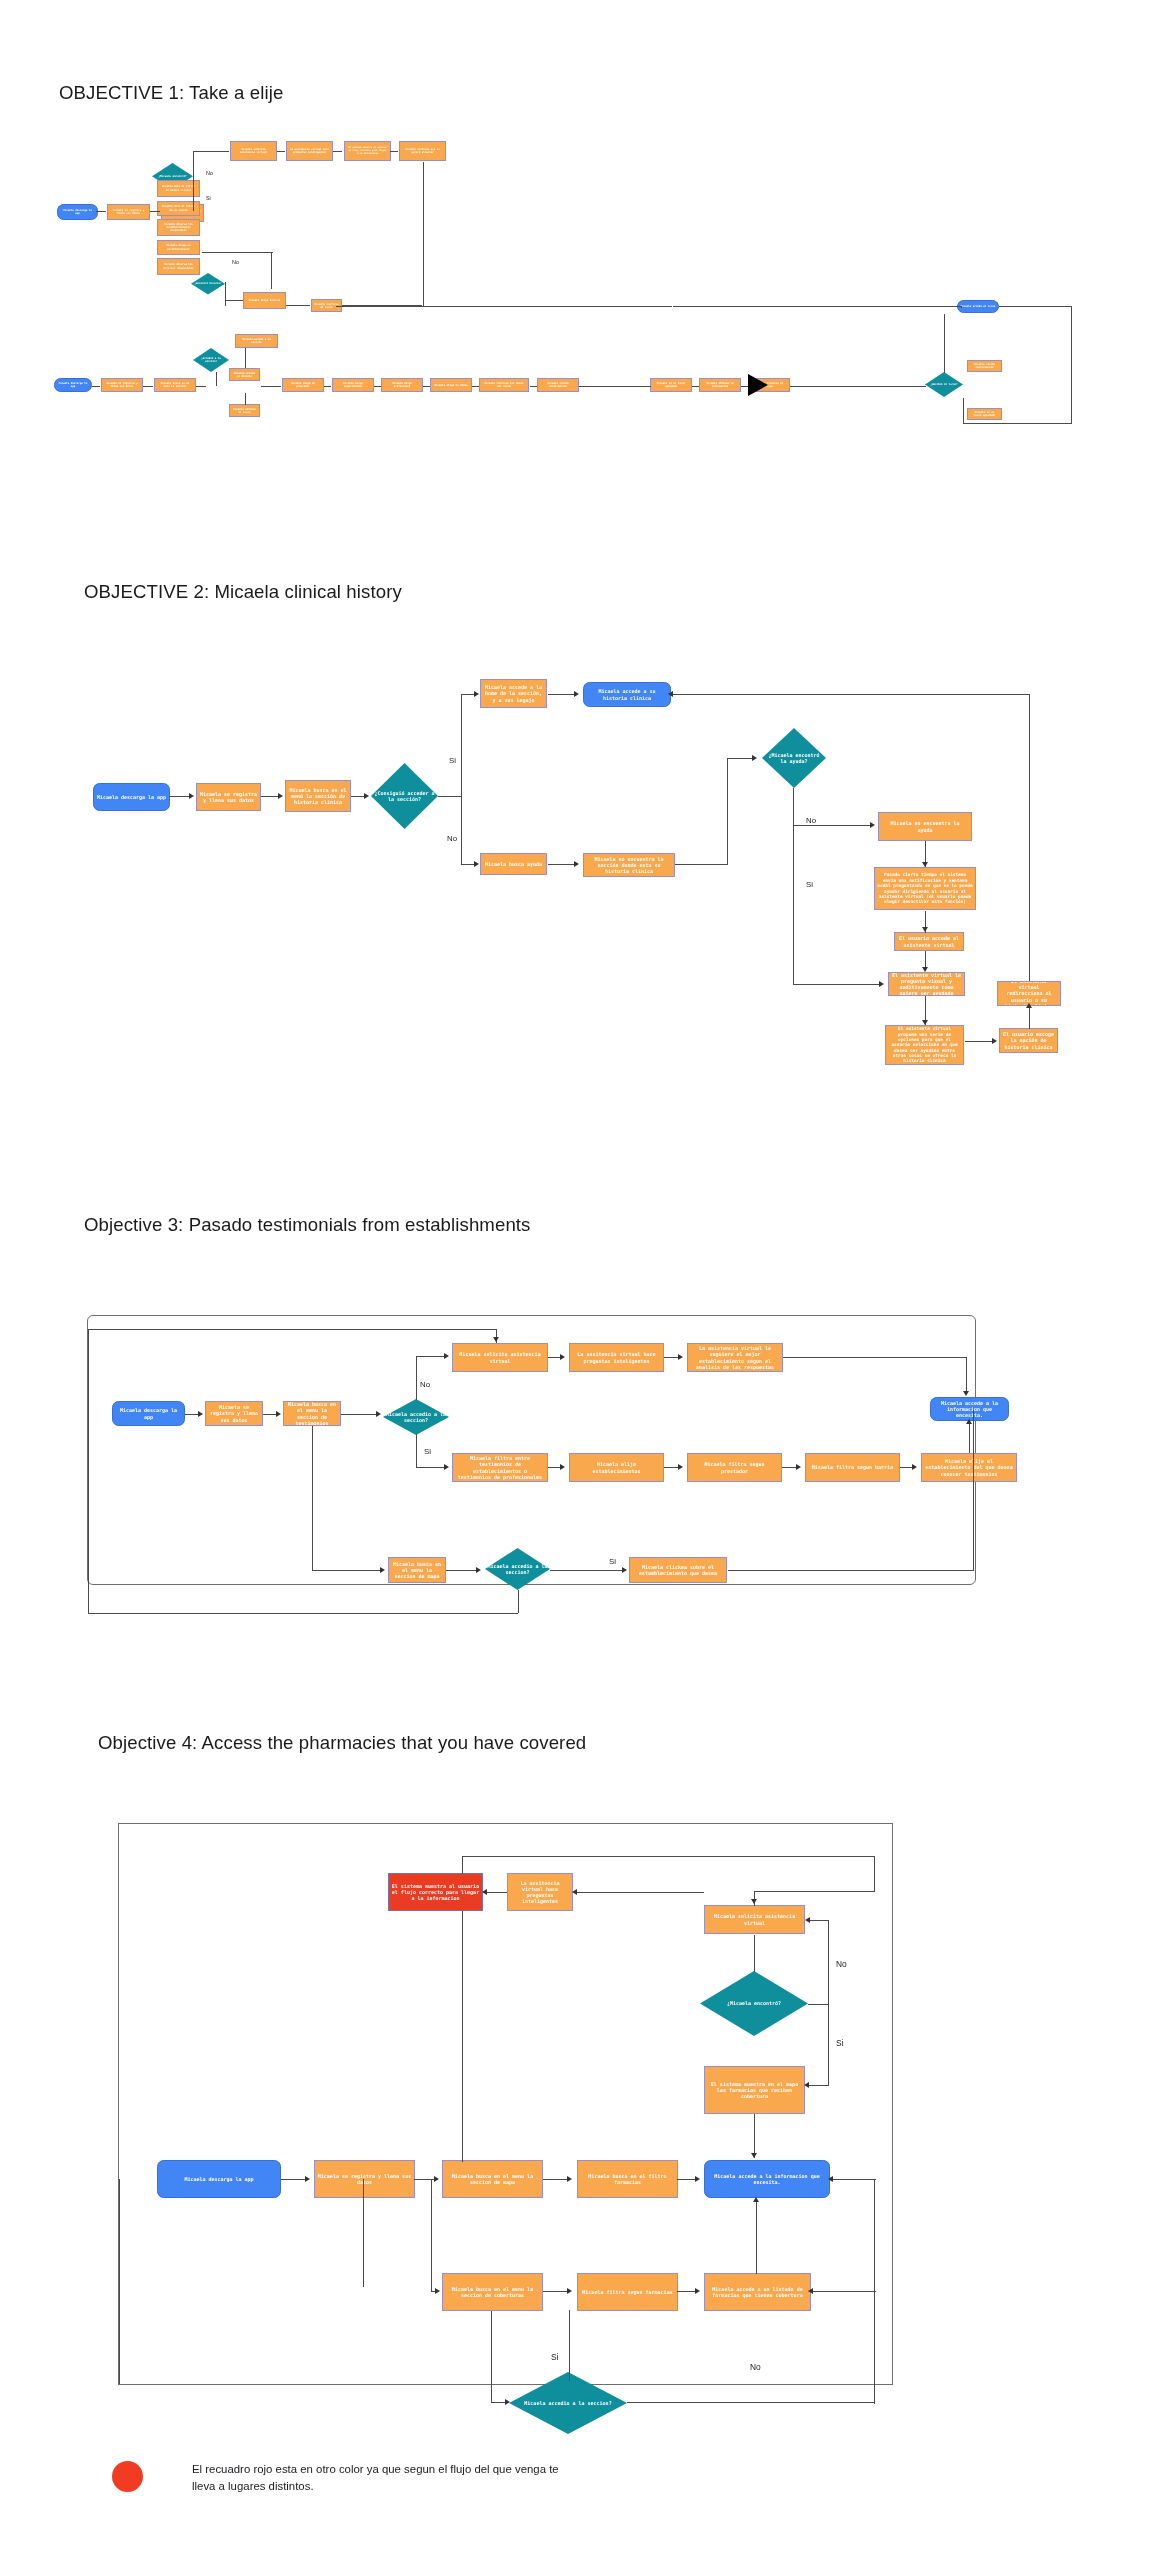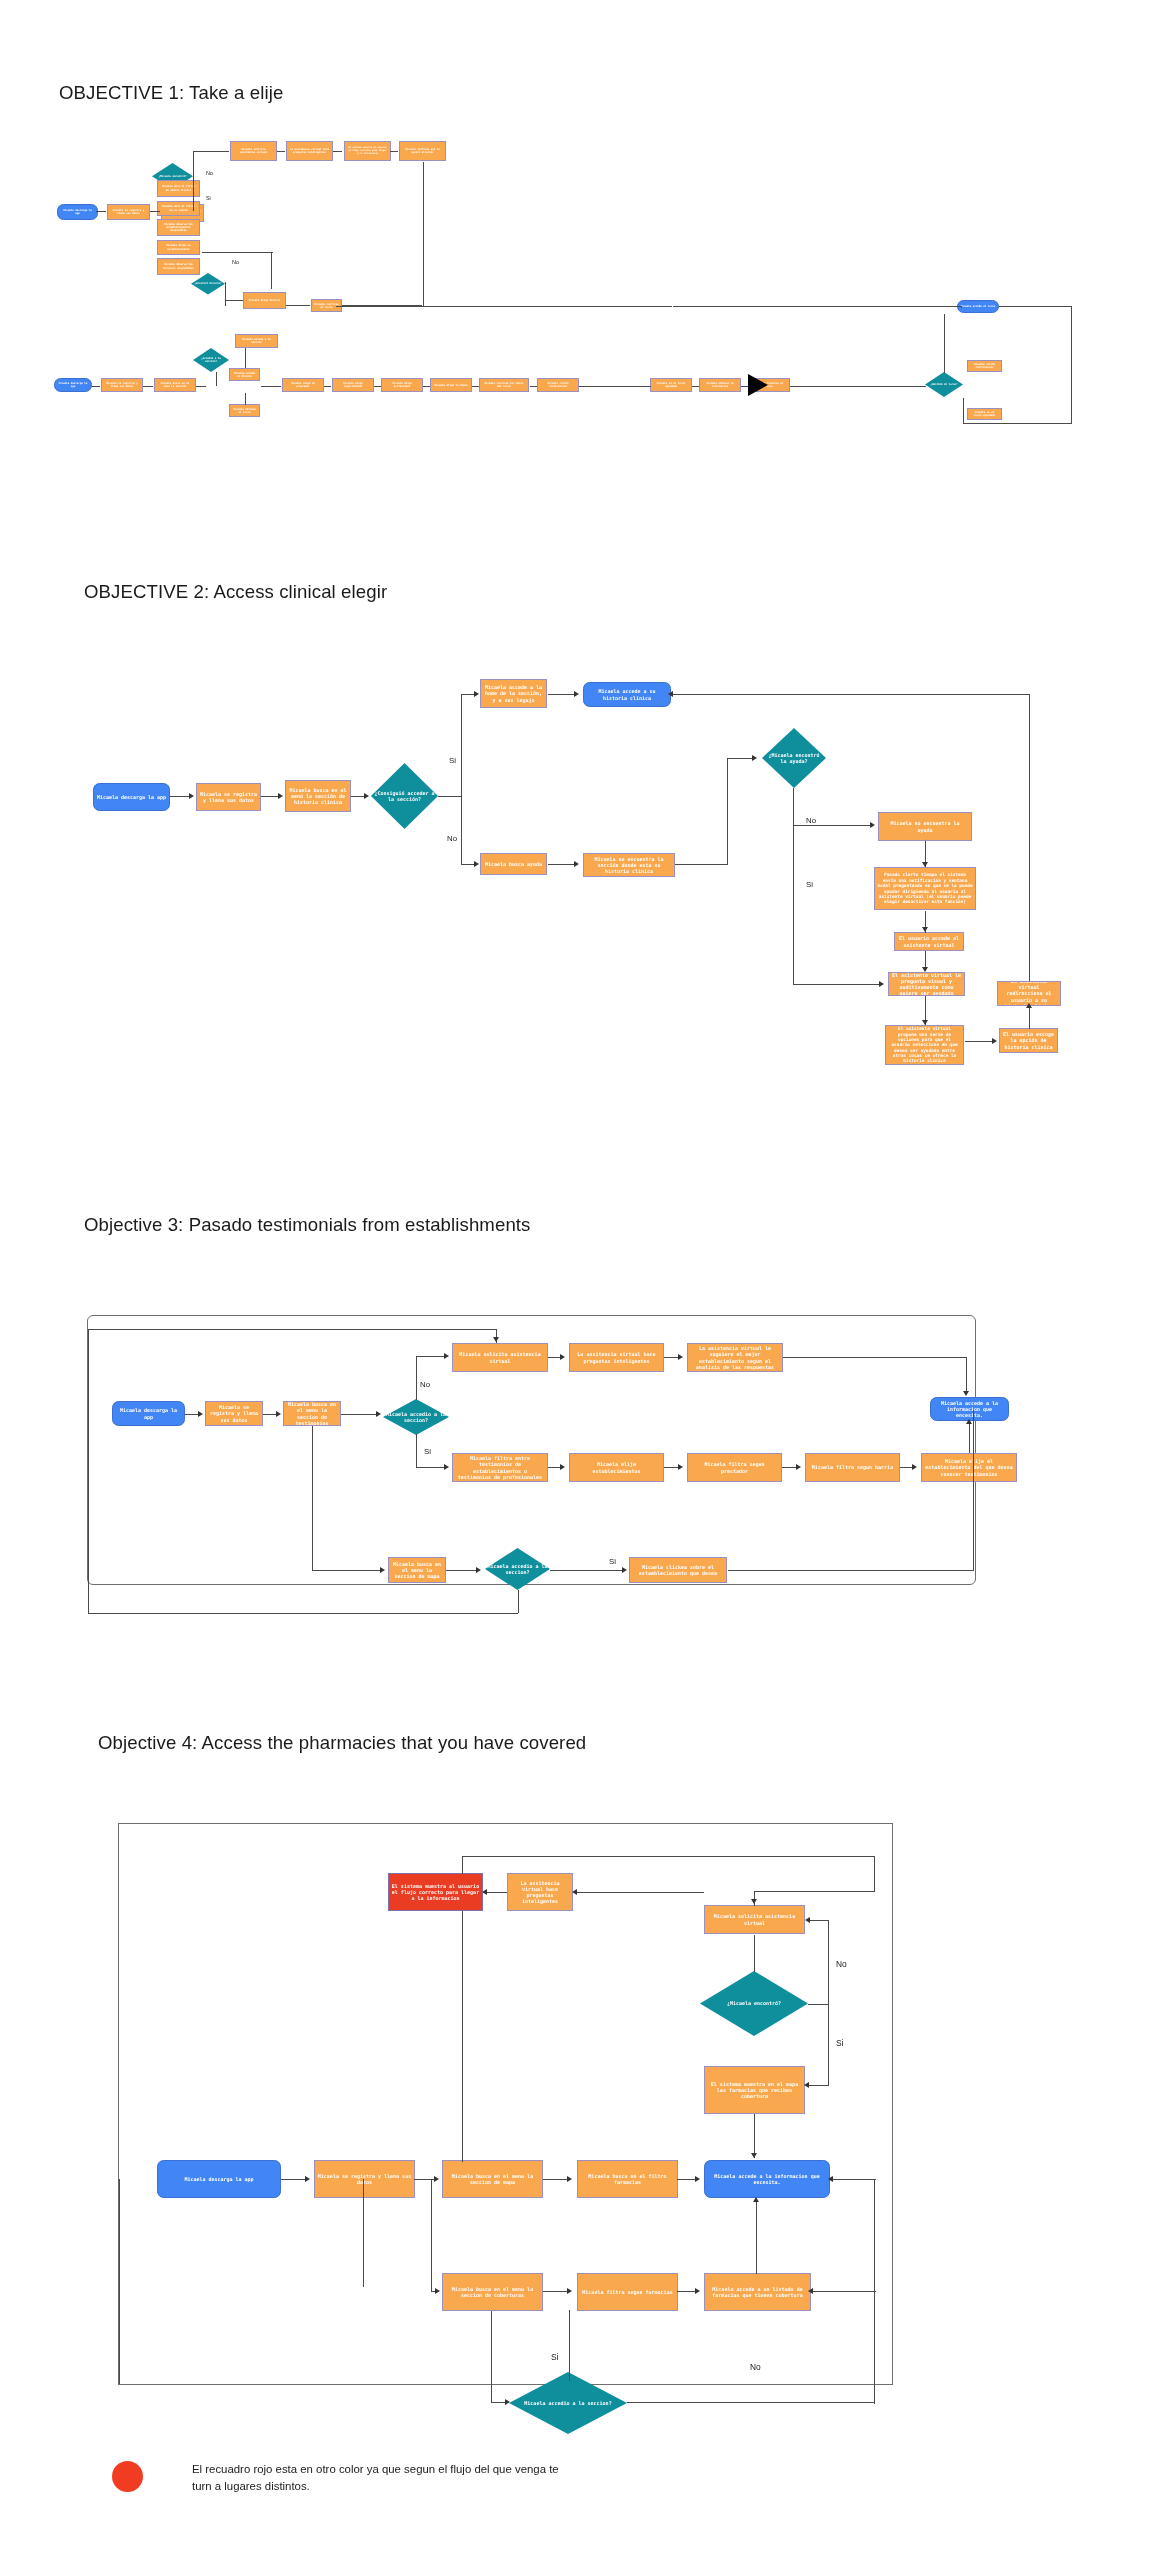--- a/index.html
+++ b/index.html
@@ -136,21 +136,21 @@
   <div class="ln lh" style="left:790px;top:386px;width:136px;"></div>
   <div class="ln lv" style="left:944px;top:314px;height:59px;"></div>
   <div class="ln lv" style="left:963px;top:398px;height:26.4px;"></div>
   <div class="ln lh" style="left:963px;top:423px;width:108px;"></div>
   <div class="ln lv" style="left:1071px;top:306px;height:118px;"></div>
   <div class="ln lh" style="left:999px;top:306px;width:73px;"></div>
   <div class="ln lv" style="left:216px;top:372px;height:14.4px;"></div>
   <div class="ln lv" style="left:245px;top:348px;height:20.4px;"></div>
   <div class="ln lv" style="left:245px;top:393px;height:12px;"></div>
 
-  <div class="obj-title" style="left:84px;top:581px;">OBJECTIVE 2: Access clinical elegir</div>
+  <div class="obj-title" style="left:84px;top:581px;">OBJECTIVE 2: Micaela clinical history</div>
 
   <div class="node n-blue" style="left:93px;top:783px;width:77px;height:28px;font-size:5px;">Micaela descarga la app</div>
   <div class="node n-orange" style="left:196px;top:783px;width:65px;height:28px;font-size:5px;">Micaela se registra y llena sus datos</div>
   <div class="node n-orange" style="left:285px;top:780px;width:66px;height:32px;font-size:5px;">Micaela busca en el menú la sección de historia clínica</div>
   <div class="node n-teal" style="left:371px;top:763px;width:67px;height:66px;font-size:5px;">¿Consiguió acceder a la sección?</div>
 
   <div class="elabel" style="left:449px;top:756px;font-size:7.8px;">Si</div>
   <div class="elabel" style="left:447px;top:834px;font-size:7.8px;">No</div>
 
   <div class="node n-orange" style="left:480px;top:679px;width:67px;height:29px;font-size:5px;">Micaela accede a la home de la sección, y a sus legajo</div>
@@ -363,16 +363,16 @@
   <div class="ln lv" style="left:569px;top:2310px;height:71px;"></div>
   <div class="ln lh" style="left:627px;top:2402px;width:247px;"></div>
   <div class="ln lv" style="left:874px;top:2179px;height:225px;"></div>
   <div class="ln lh" style="left:830px;top:2179px;width:46px;"></div>
   <div class="arw arw-l" style="left:828px;top:2176px;"></div>
   <div class="ln lh" style="left:811px;top:2291px;width:65px;"></div>
   <div class="arw arw-l" style="left:808px;top:2288px;"></div>
   <div class="ln lv" style="left:119px;top:2179px;height:205px;"></div>
 
   <div class="legend-dot" style="left:112px;top:2461px;"></div>
-  <div class="legend-text" style="left:192px;top:2461px;">El recuadro rojo esta en otro color ya que segun el flujo del que venga te turn a lugares distintos.</div>
+  <div class="legend-text" style="left:192px;top:2461px;">El recuadro rojo esta en otro color ya que segun el flujo del que venga te lleva a lugares distintos.</div>
 
 </div>
 
 
 </body></html>

